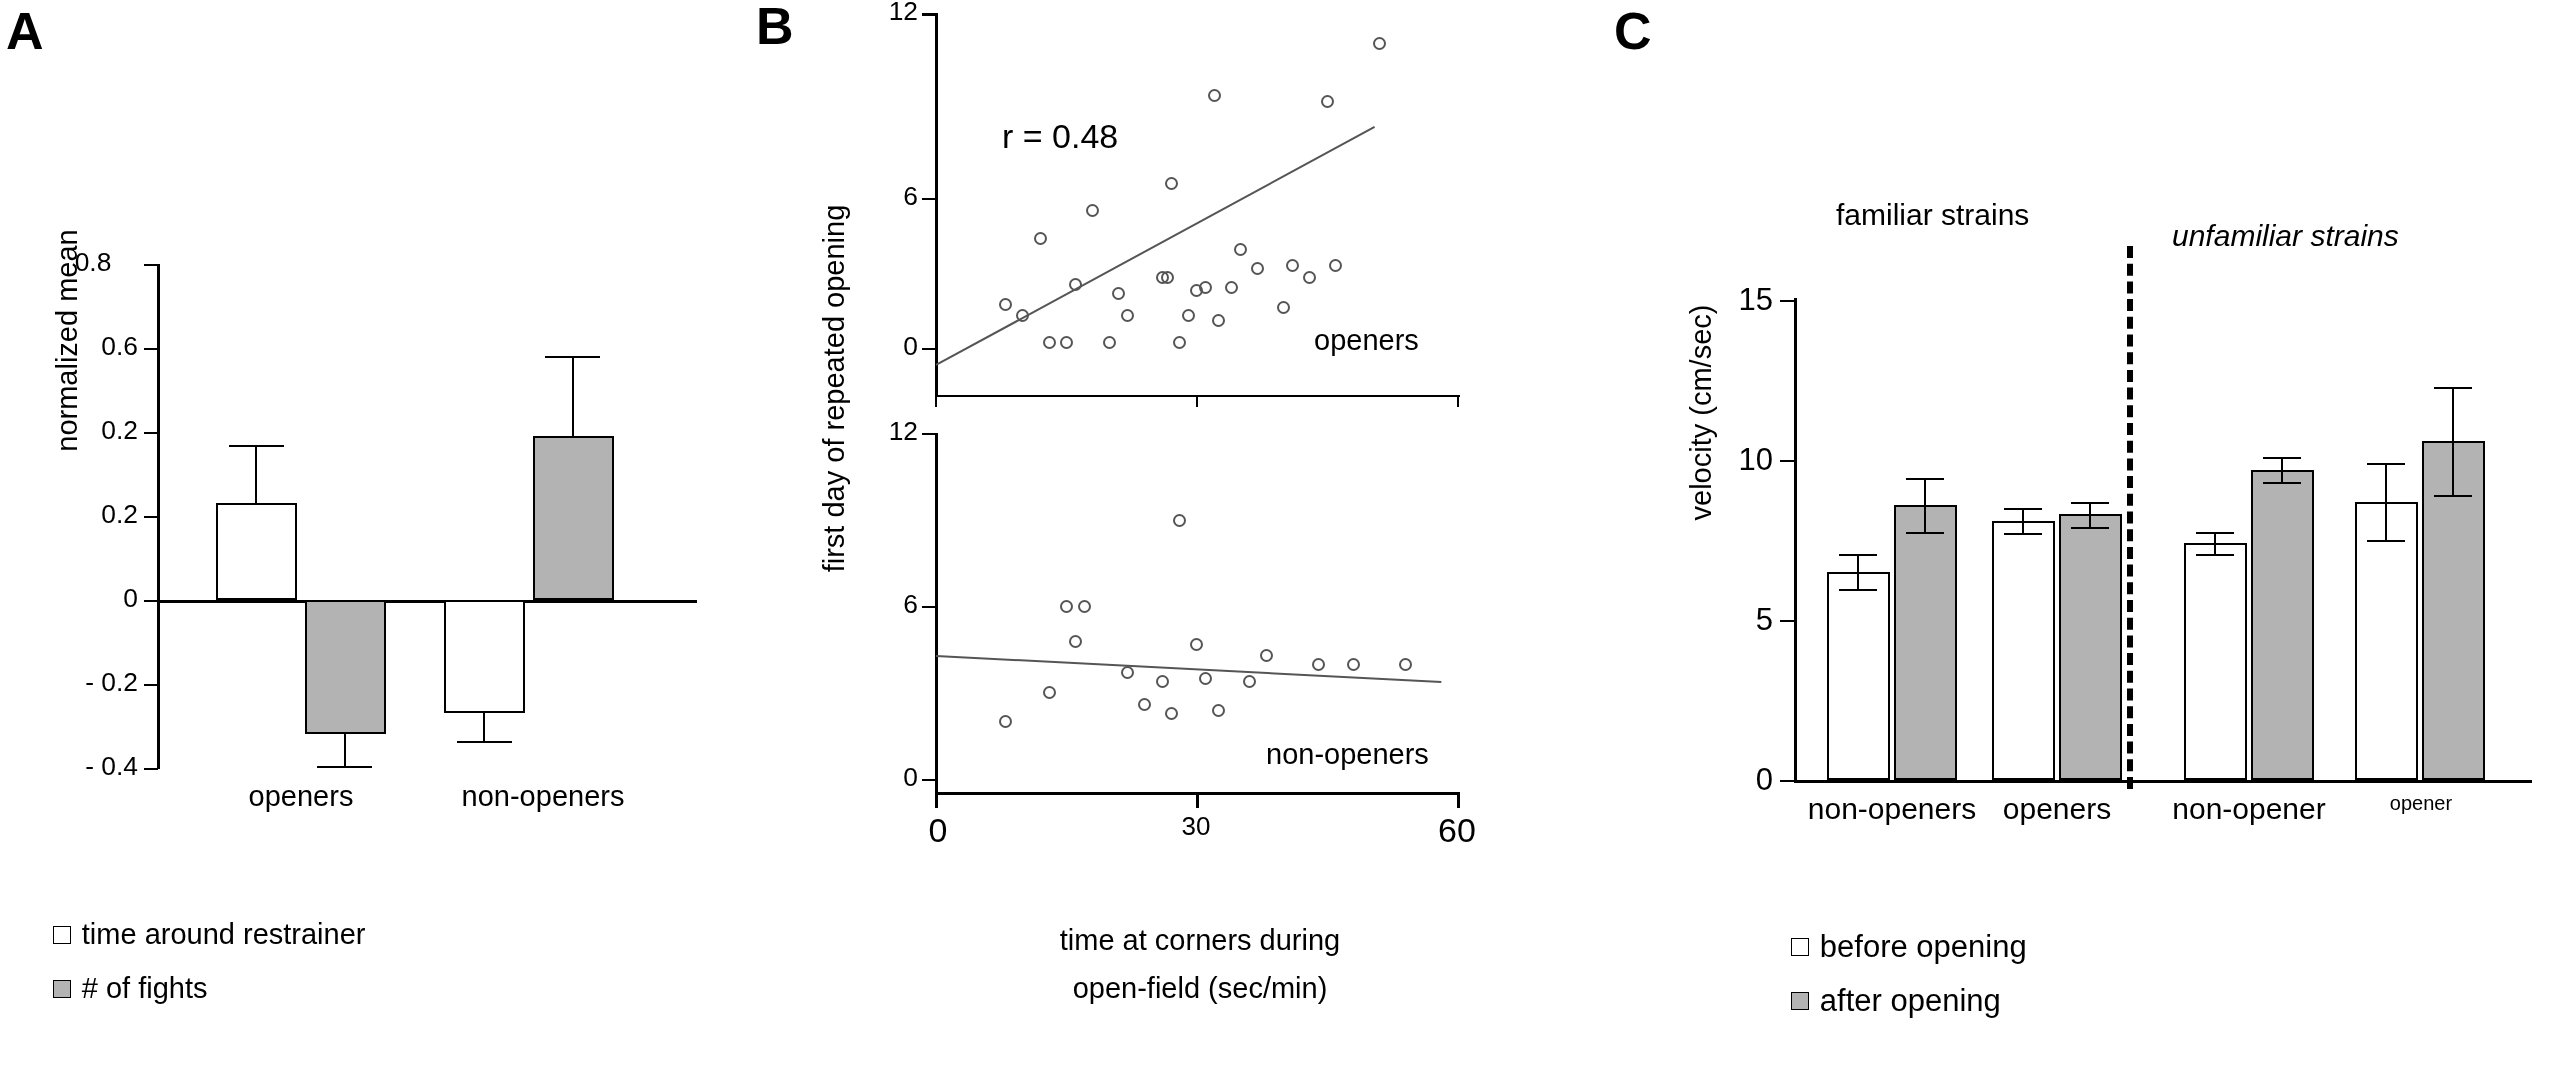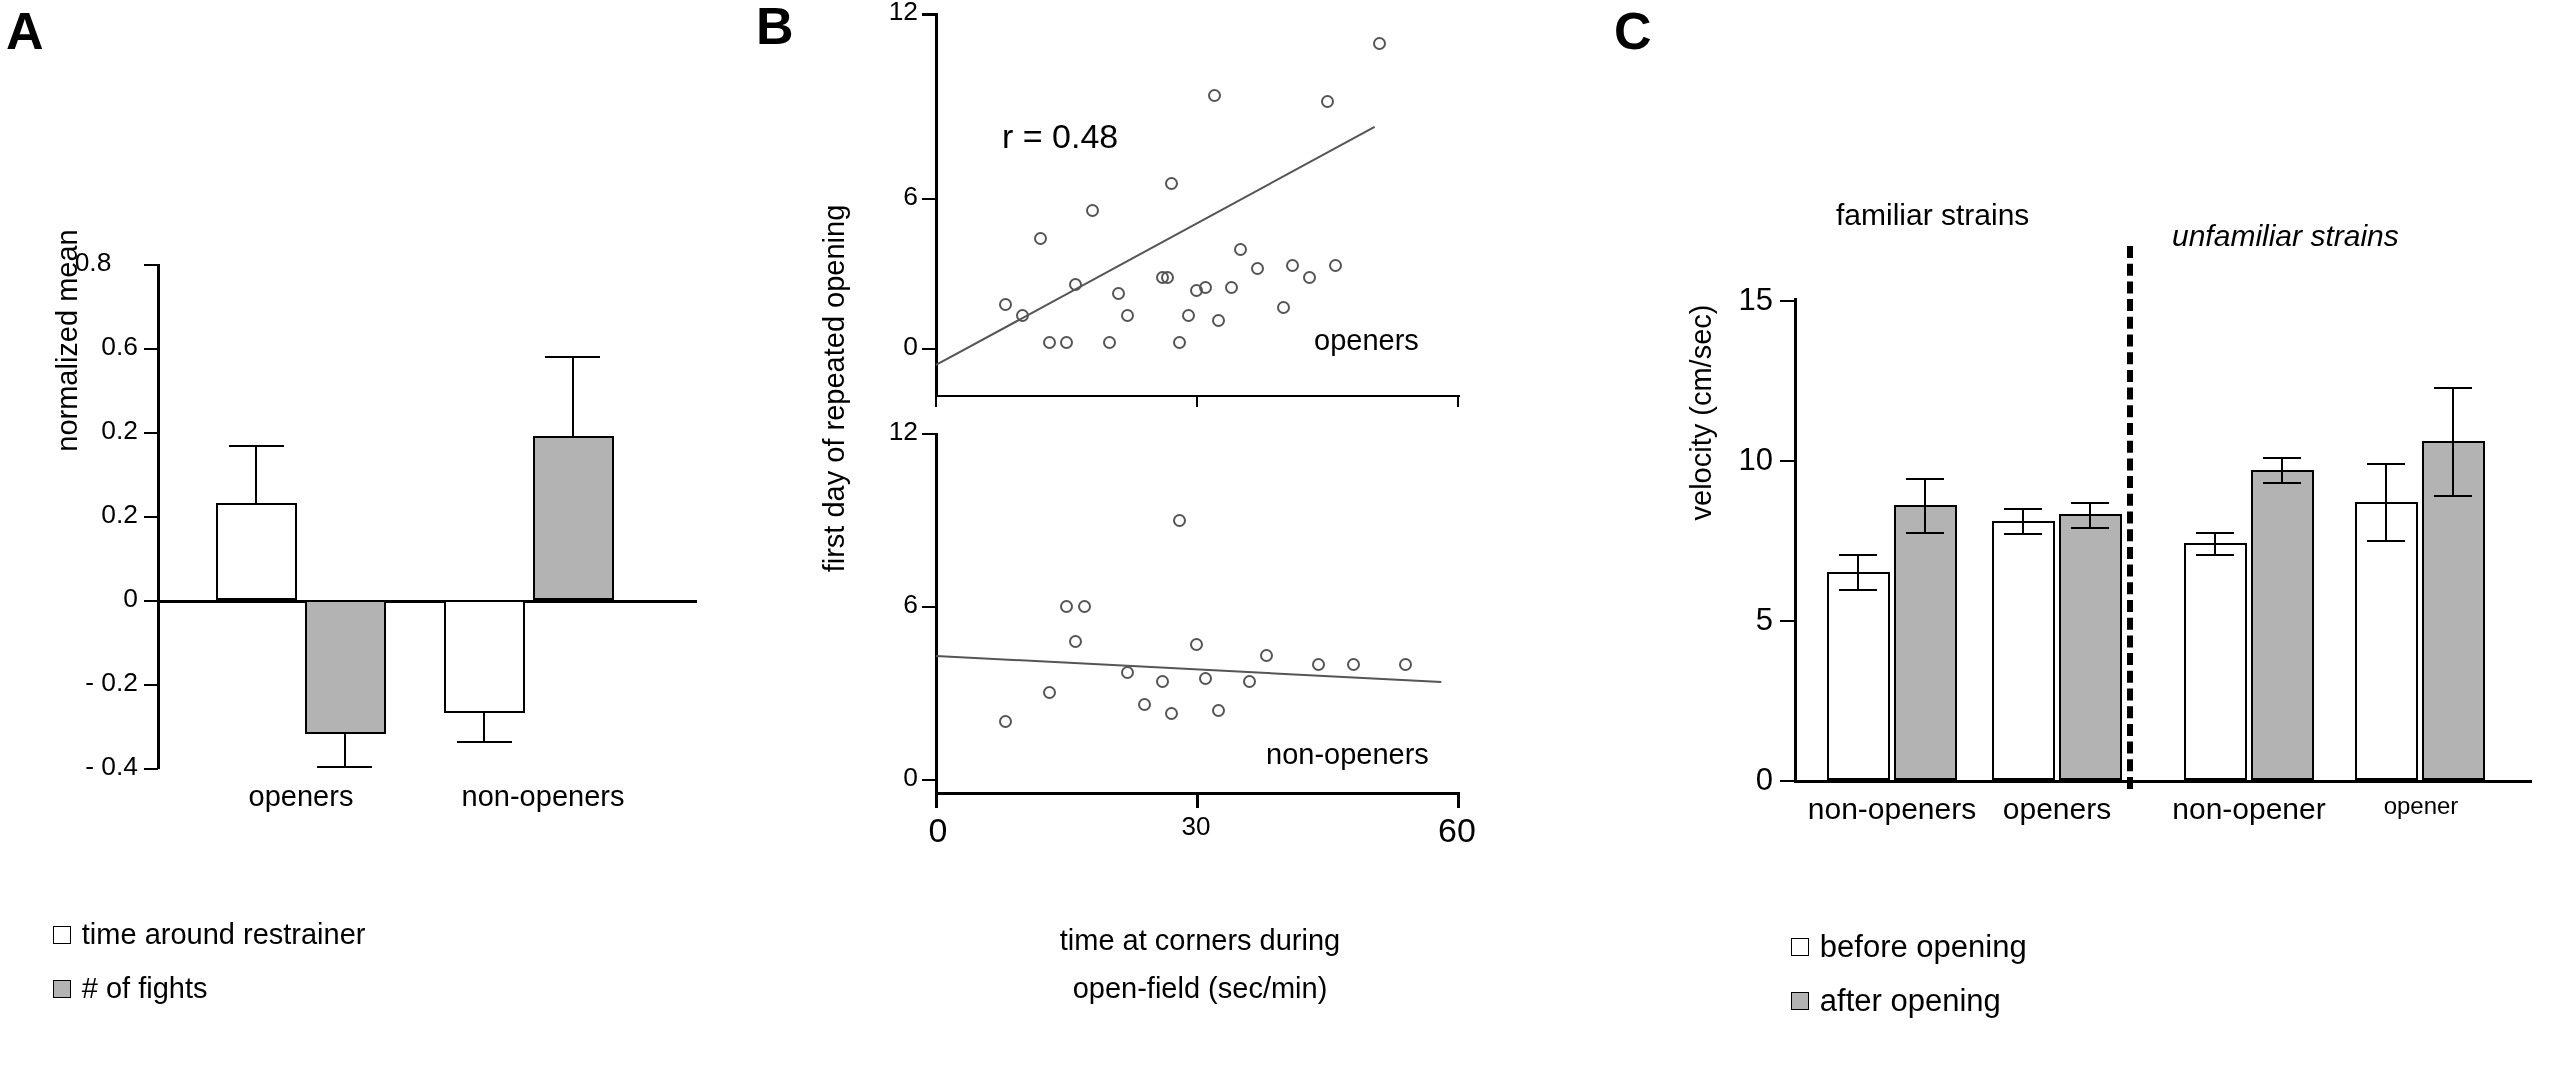--- a/index.html
+++ b/index.html
@@ -259,21 +259,21 @@
     <div class="errcap" style="left:747px;top:540px;width:38px;"></div>
 
     <div class="barA bar-grey" style="left:802px;top:441px;width:63px;height:339px;"></div>
     <div class="errbar" style="left:832px;top:387px;height:108px;"></div>
     <div class="errcap" style="left:814px;top:387px;width:38px;"></div>
     <div class="errcap" style="left:814px;top:495px;width:38px;"></div>
 
     <div class="ticklabel center" style="left:161px;top:792px;width:222px;font-size:30px;">non-openers</div>
     <div class="ticklabel center" style="left:353px;top:792px;width:168px;font-size:30px;">openers</div>
     <div class="ticklabel center" style="left:522px;top:792px;width:214px;font-size:30px;">non-opener</div>
-    <div class="ticklabel center" style="left:729px;top:792px;width:144px;font-size:24px;">opener</div>
+    <div class="ticklabel center" style="left:729px;top:792px;width:144px;font-size:20px;">opener</div>
 
     <div class="legend-item" style="left:171px;top:929px;font-size:31px;">
       <span class="legend-swatch bar-white"></span>
       <span>before opening</span>
     </div>
     <div class="legend-item" style="left:171px;top:983px;font-size:31px;">
       <span class="legend-swatch bar-grey"></span>
       <span>after opening</span>
     </div>
   </div>

